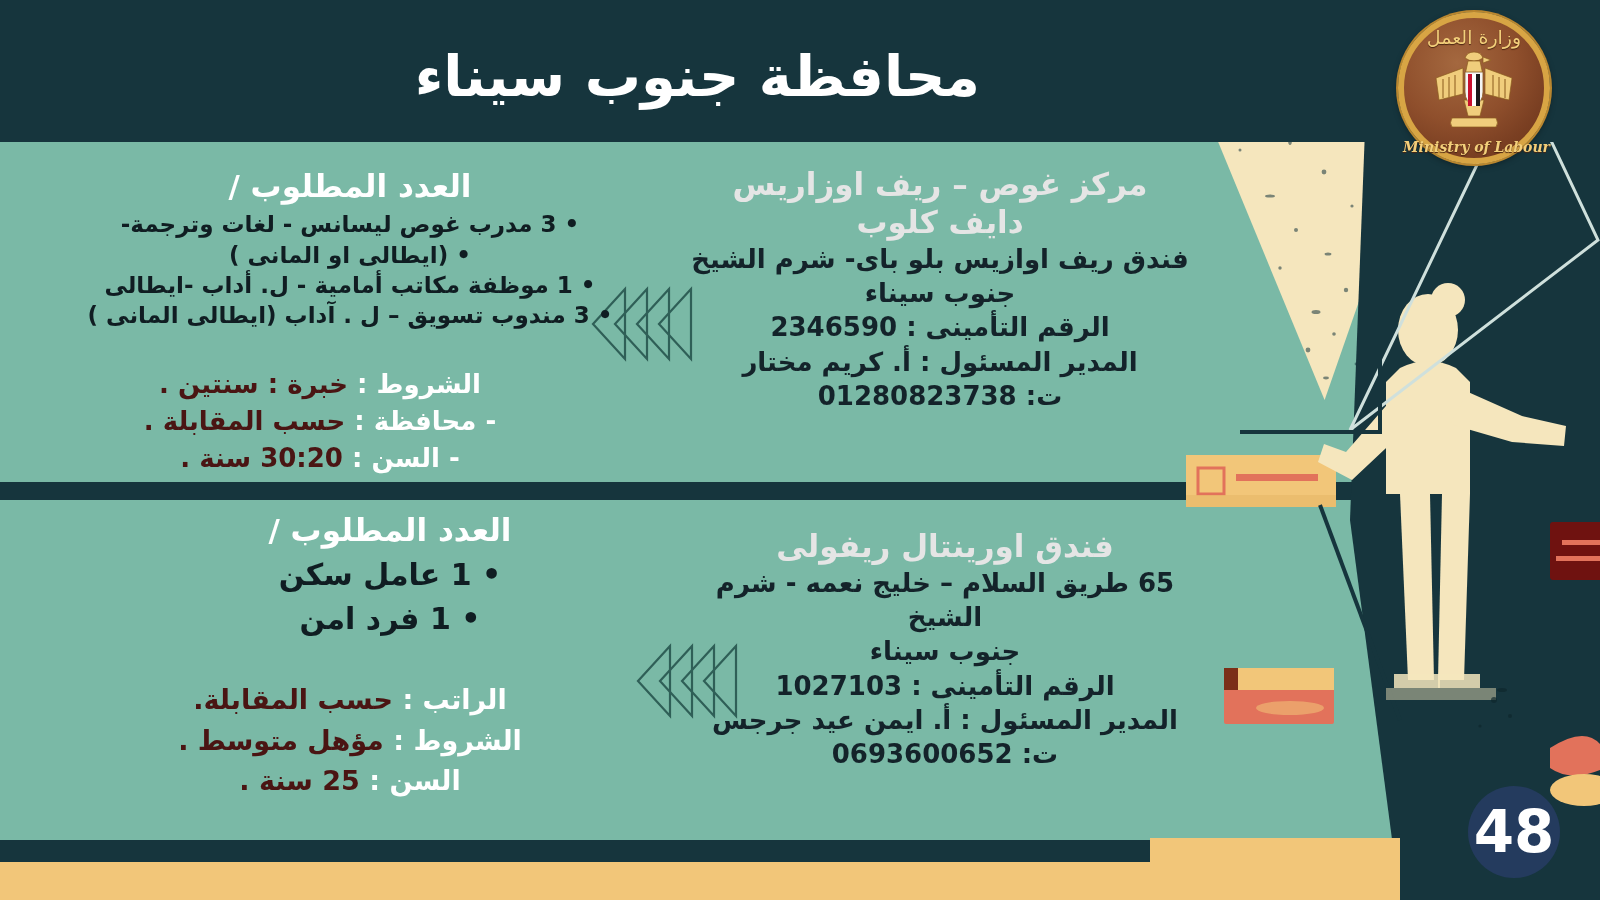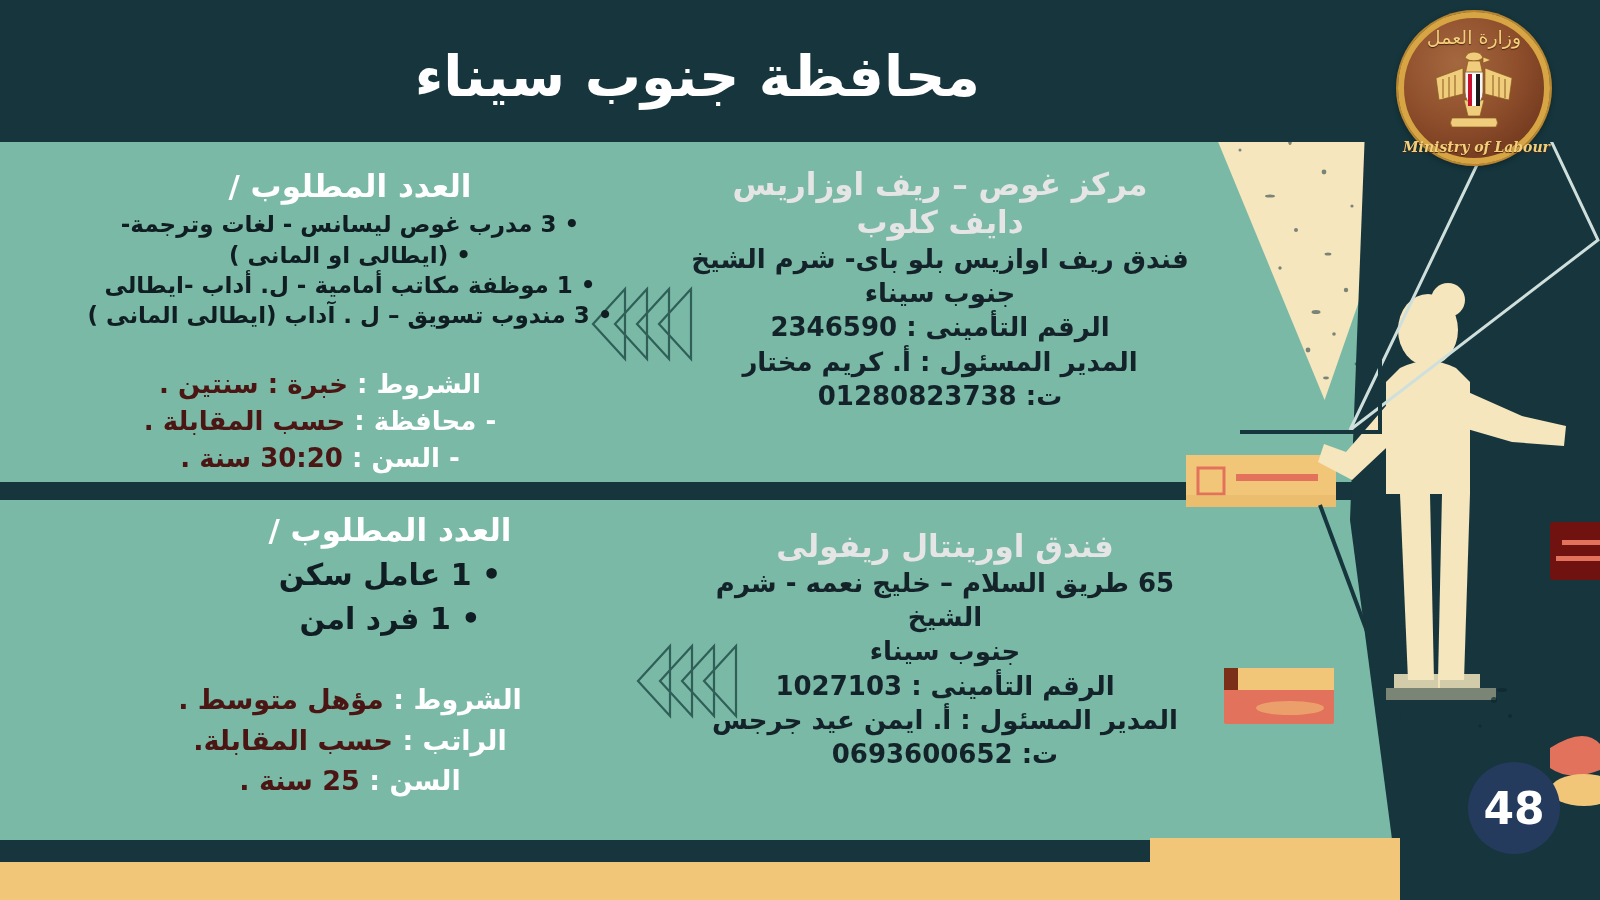--- a/index.html
+++ b/index.html
@@ -69,24 +69,24 @@
   }
   .logo-en {
     position:absolute; left:0; bottom:9px; width:100%; text-align:right;
     color:#f3cf7a; font-size:14px; font-style:italic; font-weight:bold;
     font-family:"DejaVu Serif","Liberation Serif",serif;
     text-shadow:0 1px 1px #4a2410;
   }
 
   
   .page-badge {
-    position:absolute; left:1468px; top:762px; width:92px; height:92px;
+    position:absolute; left:1468px; top:786px; width:92px; height:92px;
     border-radius:50%; background:#243b5e; z-index:9;
     display:flex; align-items:center; justify-content:center;
-    color:#ffffff; font-size:44px; font-weight:bold;
+    color:#ffffff; font-size:58px; font-weight:bold;
   }
 
   
   .col-right {
     position:absolute; z-index:5; direction:rtl; text-align:center;
   }
   .org-name {
     color:#e5e5e5; font-weight:bold; font-size:31px; line-height:1.22;
   }
   .org-line {
@@ -353,24 +353,24 @@
     <div class="bullet-line big">
       • <span>1 عامل سكن</span>
     </div>
     <div class="bullet-line big">
       • <span>1 فرد امن</span>
     </div>
   </div>
 
   <div class="col-left" style="left:100px; top:680px; width:500px;">
     <div class="cond-line c2">
+      <span>الراتب : </span><span class="val">حسب المقابلة.</span>
+    </div>
+    <div class="cond-line c2">
       <span>الشروط : </span><span class="val">مؤهل متوسط .</span>
-    </div>
-    <div class="cond-line c2">
-      <span>الراتب : </span><span class="val">حسب المقابلة.</span>
     </div>
     <div class="cond-line c2">
       <span>السن : </span><span class="val">25 سنة .</span>
     </div>
   </div>
 
   <div class="page-badge">48</div>
 
 </div>
 

